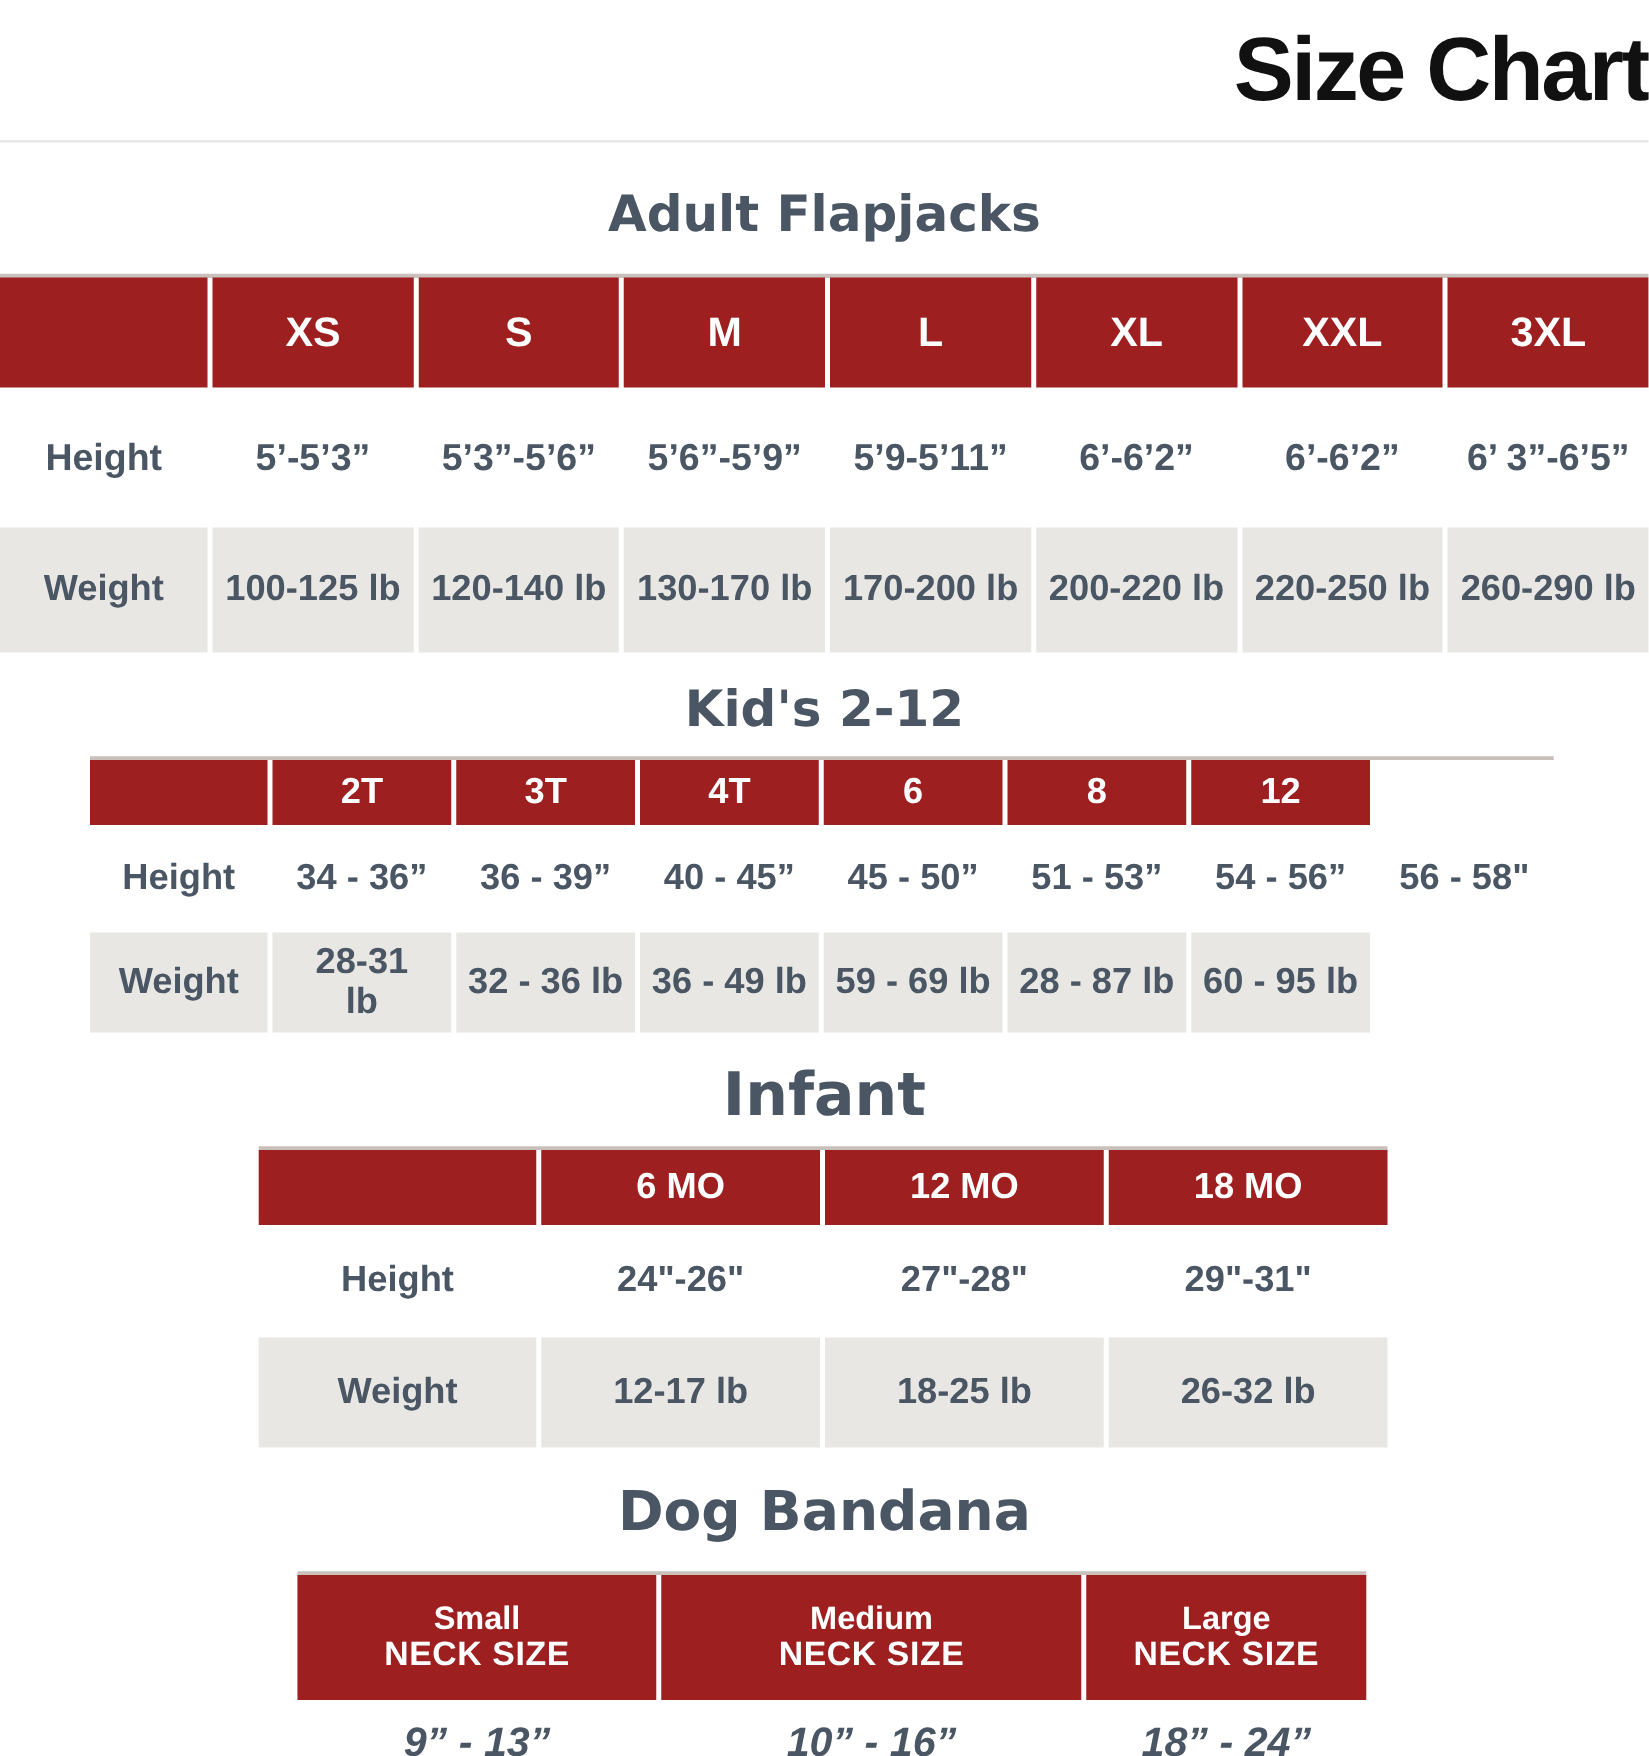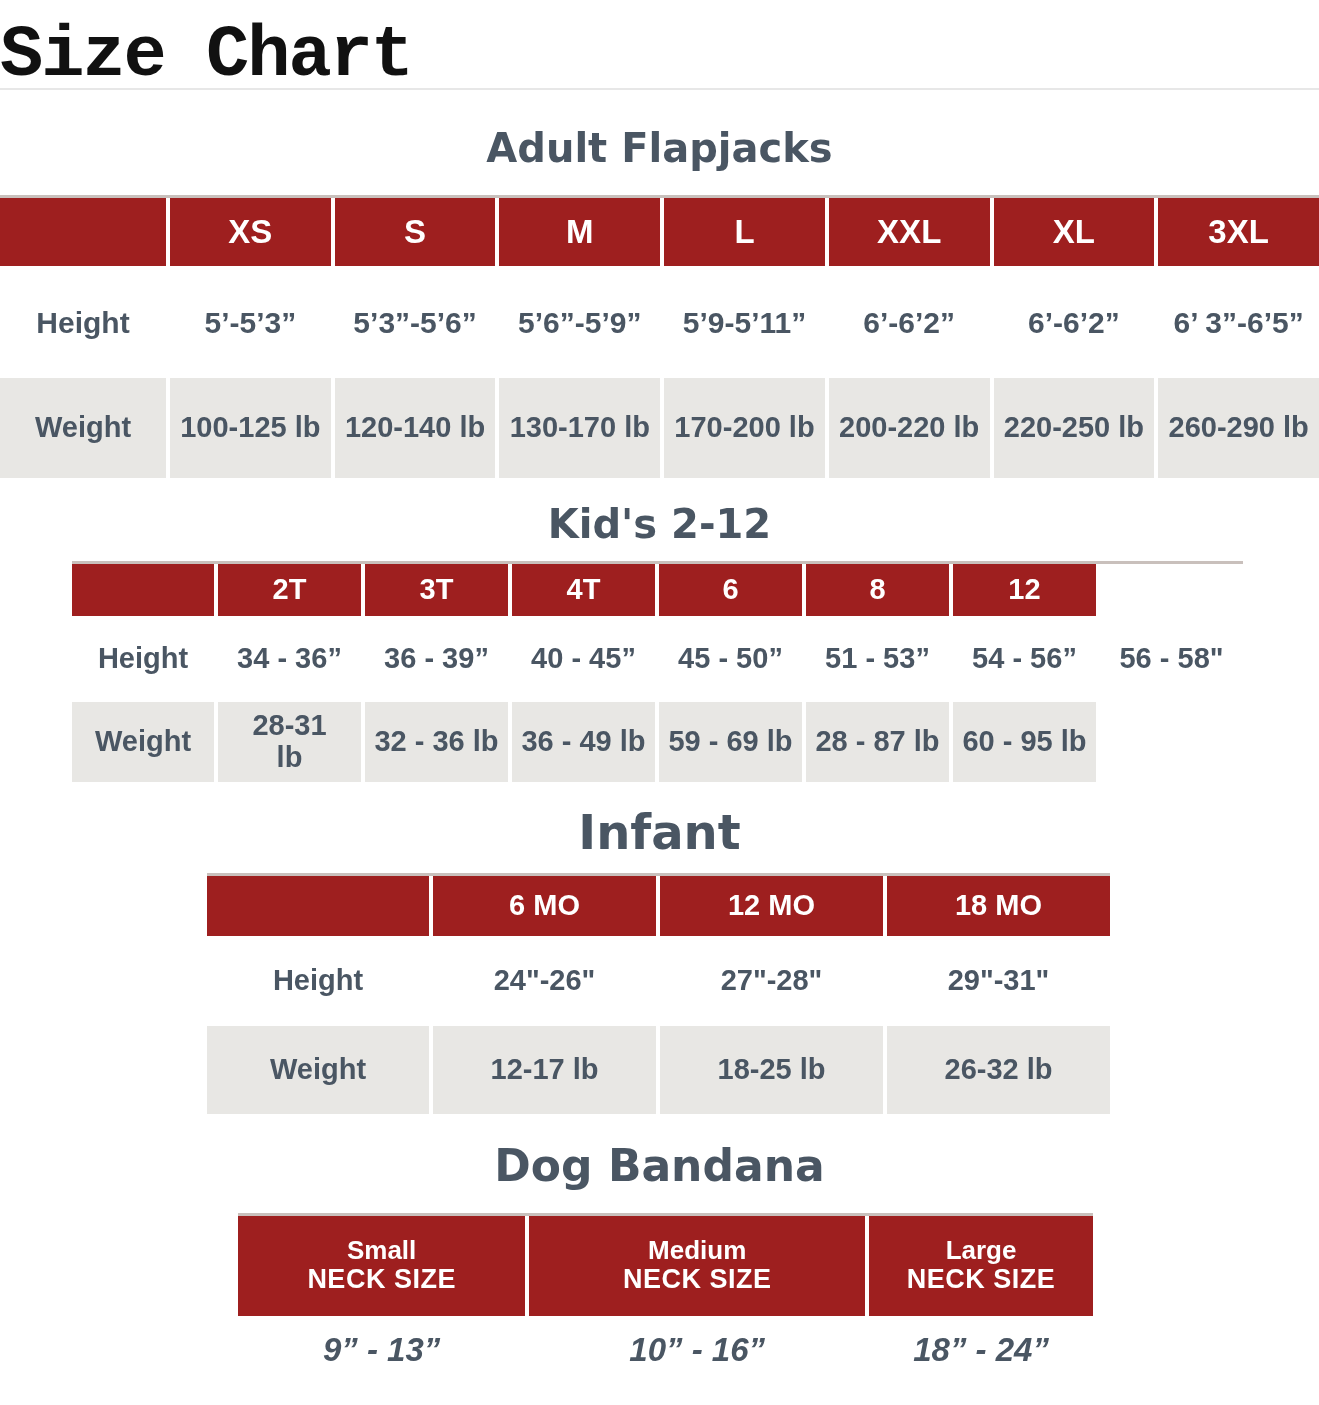--- a/index.html
+++ b/index.html
@@ -10,23 +10,23 @@
     --divider-gray:#e7e7e7;
   }
   *{box-sizing:border-box;}
   html,body{margin:0;padding:0;background:#ffffff;}
   .page{
     width:1319px;height:1405px;overflow:hidden;background:#ffffff;
     font-family:"Liberation Sans",sans-serif;
   }
   
   .page-title{
-    margin:0;padding-top:10px;height:88px;line-height:92px;
-    text-align:left;color:var(--title-black);
-    font-family:Liberation Mono, monospace;font-weight:bold;
+    margin:0;padding-top:10px;height:112px;line-height:92px;
+    text-align:right;color:var(--title-black);
+    font-family:Liberation Sans, sans-serif;font-weight:bold;
     font-size:72px;letter-spacing:-2px;
   }
   .divider{border:none;border-top:2px solid var(--divider-gray);margin:0;}
   .section-heading{
     margin:0;text-align:center;color:var(--text-slate);
     font-family:"DejaVu Sans",sans-serif;font-weight:bold;
   }
   .heading-adult{margin-top:34px;margin-bottom:26px;font-size:40px;line-height:48px;}
   .heading-kids{margin-top:22px;margin-bottom:16px;font-size:40px;line-height:48px;}
   .heading-infant{margin-top:26px;margin-bottom:20px;font-size:48px;line-height:48px;}
@@ -37,21 +37,21 @@
     display:flex;align-items:center;justify-content:center;
     font-weight:bold;color:var(--text-slate);white-space:pre-line;
     text-align:center;line-height:1.1;
   }
   .cell.red{background:var(--header-red);color:#ffffff;}
   .cell.gray{background:var(--cell-gray);}
   .row.header{box-shadow:0 -3px 0 #c9c0bc;}
   
   .table-adult{width:1319px;}
   .table-adult .row{grid-template-columns:166px repeat(7,1fr);}
-  .table-adult .row.header{height:68px;font-size:33px;}
+  .table-adult .row.header{height:88px;font-size:33px;}
   .table-adult .row.heights{height:112px;}
   .table-adult .row.heights .cell{font-size:30px;}
   .table-adult .row.weights{height:100px;}
   .table-adult .row.weights .cell{font-size:29px;}
   
   .table-kids{width:1171px;margin-left:72px;}
   .table-kids .row{grid-template-columns:142px repeat(7,1fr);}
   .table-kids .row.header{height:52px;font-size:29px;}
   .table-kids .row.heights{height:86px;}
   .table-kids .row.heights .cell{font-size:29px;}
@@ -84,22 +84,22 @@
   <hr class="divider">
 
   <h2 class="section-heading heading-adult">Adult Flapjacks</h2>
   <div class="table-adult">
     <div class="row header">
       <div class="cell red"></div>
       <div class="cell red">XS</div>
       <div class="cell red">S</div>
       <div class="cell red">M</div>
       <div class="cell red">L</div>
+      <div class="cell red">XL</div>
       <div class="cell red">XXL</div>
-      <div class="cell red">XL</div>
       <div class="cell red">3XL</div>
     </div>
     <div class="row heights">
       <div class="cell">Height</div>
       <div class="cell">5’-5’3”</div>
       <div class="cell">5’3”-5’6”</div>
       <div class="cell">5’6”-5’9”</div>
       <div class="cell">5’9-5’11”</div>
       <div class="cell">6’-6’2”</div>
       <div class="cell">6’-6’2”</div>

